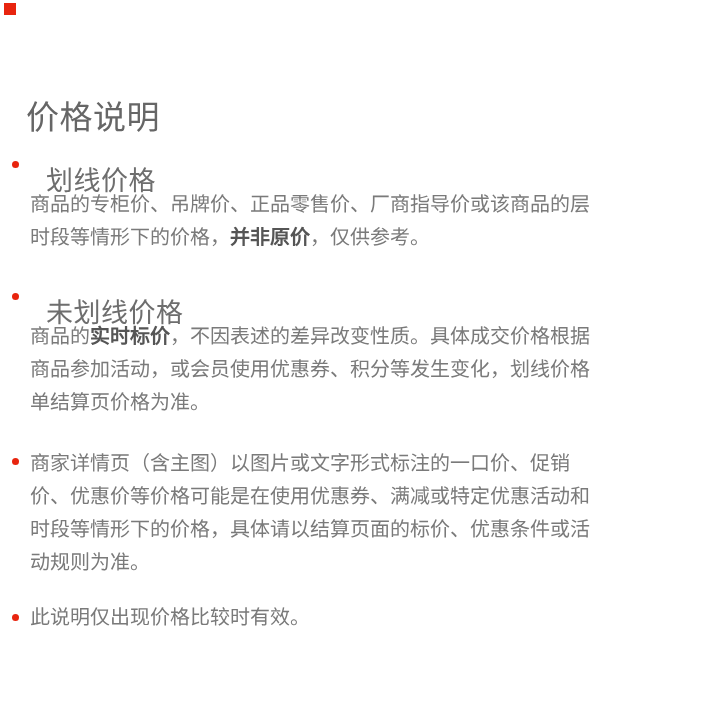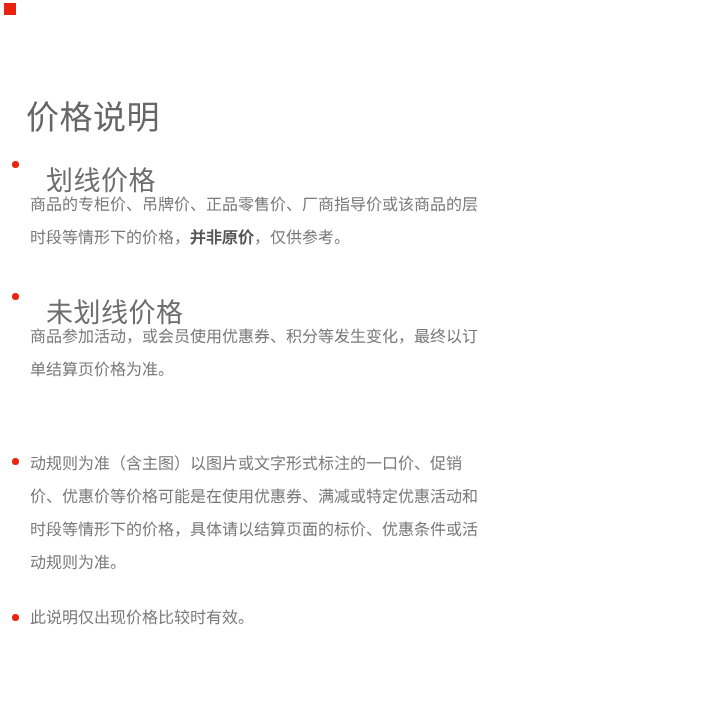--- a/index.html
+++ b/index.html
@@ -19,21 +19,21 @@
     position:absolute;left:12px;width:7px;height:7px;border-radius:50%;
     background:#e8240e;
   }
   .sec-heading{
     position:absolute;left:30px;margin:16px;
     font-size:27px;font-weight:400;color:#6e6e6e;line-height:1;
     letter-spacing:0.5px;
   }
   .para{
     position:absolute;left:30px;width:678px;
-    font-size:16px;line-height:33px;color:#7a7a7a;
+    font-size:20px;line-height:33px;color:#7a7a7a;
     letter-spacing:0px;
   }
   .para .line{white-space:nowrap;}
   .b{font-weight:700;color:#555555;}
 </style>
 </head>
 <body>
 
 <div class="page">
 
@@ -44,27 +44,28 @@
   <span class="bullet" style="top:161px"></span>
   <h2 class="sec-heading" style="top:152px">划线价格</h2>
   <div class="para" style="top:188px">
     <div class="line">商品的专柜价、吊牌价、正品零售价、厂商指导价或该商品的层</div>
     <div class="line"><span>时段等情形下的价格，</span><span class="b">并非原价</span><span>，仅供参考。</span></div>
   </div>
 
   <span class="bullet" style="top:293px"></span>
   <h2 class="sec-heading" style="top:284px">未划线价格</h2>
   <div class="para" style="top:320px">
-    <div class="line">商品参加活动，或会员使用优惠券、积分等发生变化，最终以订</div>
+    <div class="line"><span>商品的</span><span class="b">实时标价</span><span>，不因表述的差异改变性质。具体成交价格根据</span></div>
+    <div class="line">商品参加活动，或会员使用优惠券、积分等发生变化，划线价格</div>
     <div class="line">单结算页价格为准。</div>
   </div>
 
   <span class="bullet" style="top:458px"></span>
   <div class="para" style="top:447px">
-    <div class="line">动规则为准（含主图）以图片或文字形式标注的一口价、促销</div>
+    <div class="line">商家详情页（含主图）以图片或文字形式标注的一口价、促销</div>
     <div class="line">价、优惠价等价格可能是在使用优惠券、满减或特定优惠活动和</div>
     <div class="line">时段等情形下的价格，具体请以结算页面的标价、优惠条件或活</div>
     <div class="line">动规则为准。</div>
   </div>
 
   <span class="bullet" style="top:614px"></span>
   <div class="para" style="top:601px">
     <div class="line">此说明仅出现价格比较时有效。</div>
   </div>
 

